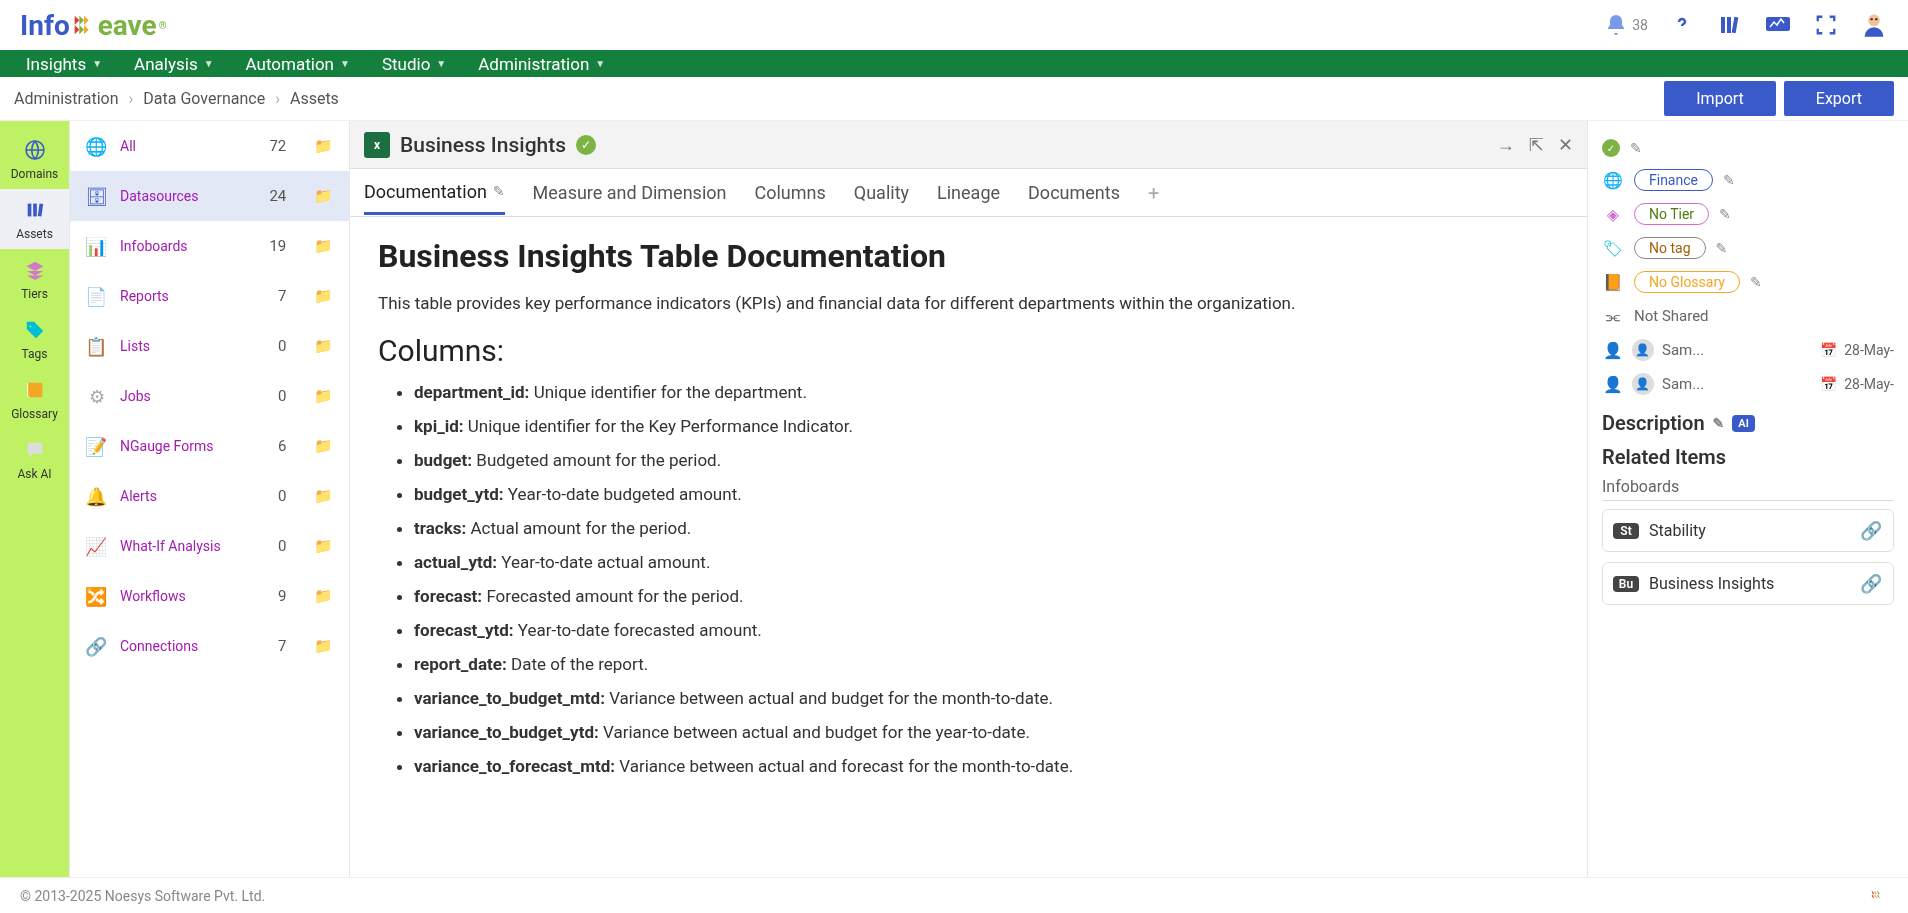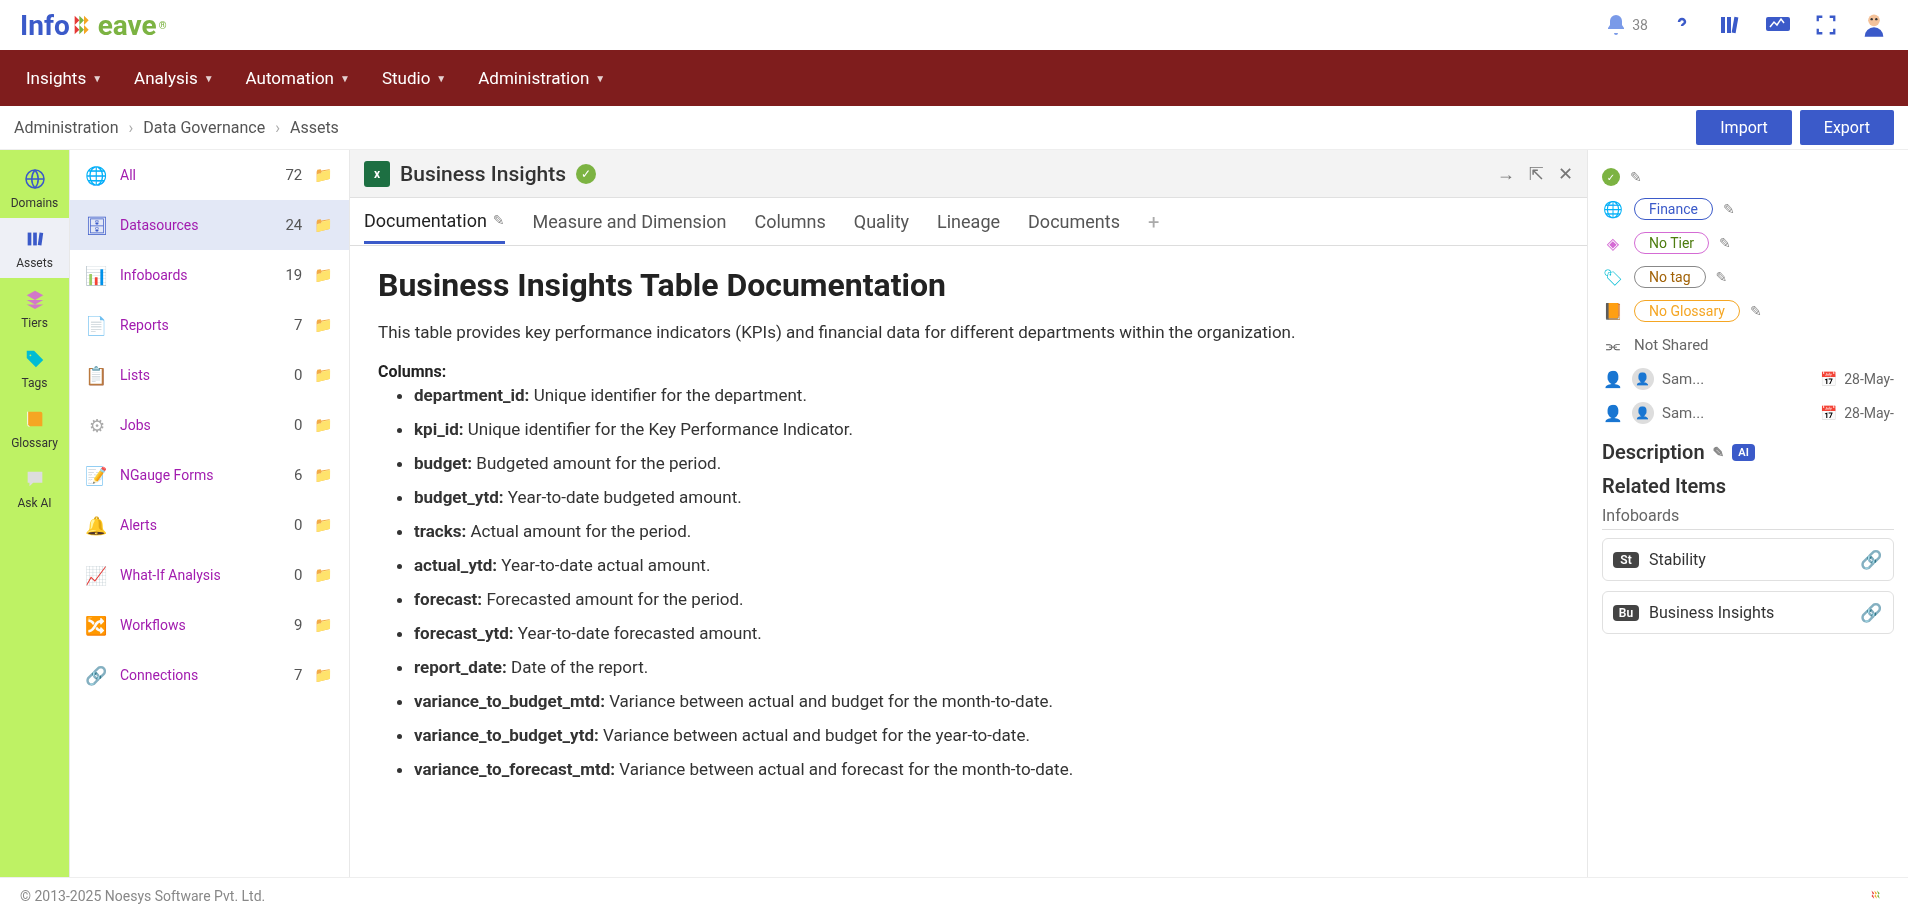--- a/index.html
+++ b/index.html
@@ -5,56 +5,56 @@
 *{box-sizing:border-box;margin:0;padding:0;font-family:-apple-system,BlinkMacSystemFont,"Segoe UI",Roboto,sans-serif}
 body{width:1908px;height:913px;background:#fff;overflow:hidden;display:flex;flex-direction:column}
 .topbar{height:50px;display:flex;align-items:center;padding:0 20px;justify-content:space-between}
 .logo{font-size:28px;font-weight:700;display:flex;align-items:center}
 .logo-info{color:#3b5ac9}
 .logo-weave{color:#7cb342}
 .top-icons{display:flex;align-items:center;gap:20px}
 .top-icon{width:28px;height:28px;display:flex;align-items:center;justify-content:center;color:#3b5ac9;font-size:20px;cursor:pointer}
 .bell-wrap{display:flex;align-items:center;color:#3b5ac9;gap:4px}
 .bell-count{font-size:14px;color:#888}
-.navbar{height:56px;background:#7f1d1d;display:flex;align-items:center;padding:0 12px;gap:4px}
+.navbar{height:27px;background:#15803d;display:flex;align-items:center;padding:0 12px;gap:4px}
 .nav-item{color:#fff;padding:8px 14px;font-size:17px;display:flex;align-items:center;gap:6px;cursor:pointer}
 .nav-caret{font-size:10px;opacity:.8}
 .breadcrumb-row{height:44px;display:flex;align-items:center;justify-content:space-between;padding:0 14px;border-bottom:1px solid #eee}
 .breadcrumb{display:flex;align-items:center;gap:10px;font-size:16px;color:#555}
 .bc-sep{color:#aaa}
 .bc-actions{display:flex;gap:8px}
-.btn{background:#3b5ac9;color:#fff;border:none;padding:8px 24px;font-size:16px;cursor:pointer;border-radius:2px}
+.btn{background:#3b5ac9;color:#fff;border:none;padding:8px 32px;font-size:16px;cursor:pointer;border-radius:2px}
 .main{flex:1;display:flex;overflow:hidden}
 .rail{width:70px;background:#bef264;border-right:1px solid #e8e8e8;display:flex;flex-direction:column;align-items:center;padding-top:8px}
 .rail-item{width:100%;display:flex;flex-direction:column;align-items:center;padding:8px 0;cursor:pointer;gap:4px}
 .rail-item.active{background:#eef0f6}
 .rail-icon{width:26px;height:26px;display:flex;align-items:center;justify-content:center;font-size:22px}
 .rail-label{font-size:12px;color:#333}
 .sidebar{width:280px;border-right:1px solid #e8e8e8;overflow-y:auto}
 .side-item{display:flex;align-items:center;padding:14px 16px;gap:12px;cursor:pointer;position:relative}
 .side-item.selected{background:#e3e8f6}
 .side-icon{width:22px;height:22px;display:flex;align-items:center;justify-content:center;font-size:18px}
 .side-label{flex:1;font-size:14px;color:#a21caf}
-.side-count{font-size:15px;color:#555;margin-right:0}
+.side-count{font-size:15px;color:#555;margin-right:16px}
 .side-folder{font-size:15px;color:#ccc}
 .content{flex:1;display:flex;overflow:hidden}
 .doc-panel{flex:1;display:flex;flex-direction:column;overflow:hidden;border-right:1px solid #e8e8e8}
 .doc-header{height:48px;background:#f3f3f3;display:flex;align-items:center;padding:0 14px;gap:10px;border-bottom:1px solid #e0e0e0}
 .excel-icon{width:26px;height:26px;background:#1d6f42;color:#fff;display:flex;align-items:center;justify-content:center;font-size:12px;font-weight:700;border-radius:3px}
 .doc-title{font-size:21px;font-weight:500;color:#333}
 .check-badge{width:20px;height:20px;background:#7cb342;border-radius:50%;display:flex;align-items:center;justify-content:center;color:#fff;font-size:12px}
 .doc-header-right{margin-left:auto;display:flex;gap:14px;color:#777;font-size:18px}
 .tabs{height:48px;display:flex;align-items:center;gap:28px;padding:0 14px;border-bottom:1px solid #ddd}
 .tab{font-size:18px;color:#555;cursor:pointer;padding:10px 0;display:flex;align-items:center;gap:6px}
 .tab.active{color:#222;border-bottom:3px solid #3b5ac9;font-weight:400}
 .tab-plus{color:#aaa;font-size:20px}
 .doc-body{flex:1;overflow-y:auto;padding:20px 28px}
 .doc-h1{font-size:32px;font-weight:700;margin-bottom:18px;color:#222}
 .doc-p{font-size:17px;color:#333;margin-bottom:20px}
-.doc-h2{font-size:16px;font-weight:700;margin-bottom:4px;color:#222}
+.doc-h2{font-size:30px;font-weight:400;margin-bottom:14px;color:#222}
 .doc-body ul{margin-left:36px}
 .doc-body li{font-size:17px;color:#333;margin-bottom:14px}
 .doc-body li strong{font-weight:700}
 .side-panel{width:320px;padding:12px 14px;overflow-y:auto}
 .sp-row{display:flex;align-items:center;gap:10px;padding:6px 0}
 .sp-icon{width:22px;height:22px;display:flex;align-items:center;justify-content:center;font-size:16px}
 .pill{border:1.5px solid;border-radius:14px;padding:2px 14px;font-size:14px}
 .pill-finance{border-color:#3b5ac9;color:#3b5ac9}
 .pill-tier{border-color:#d46bd4;color:#4d7c0f}
 .pill-tag{border-color:#888;color:#a16207}

